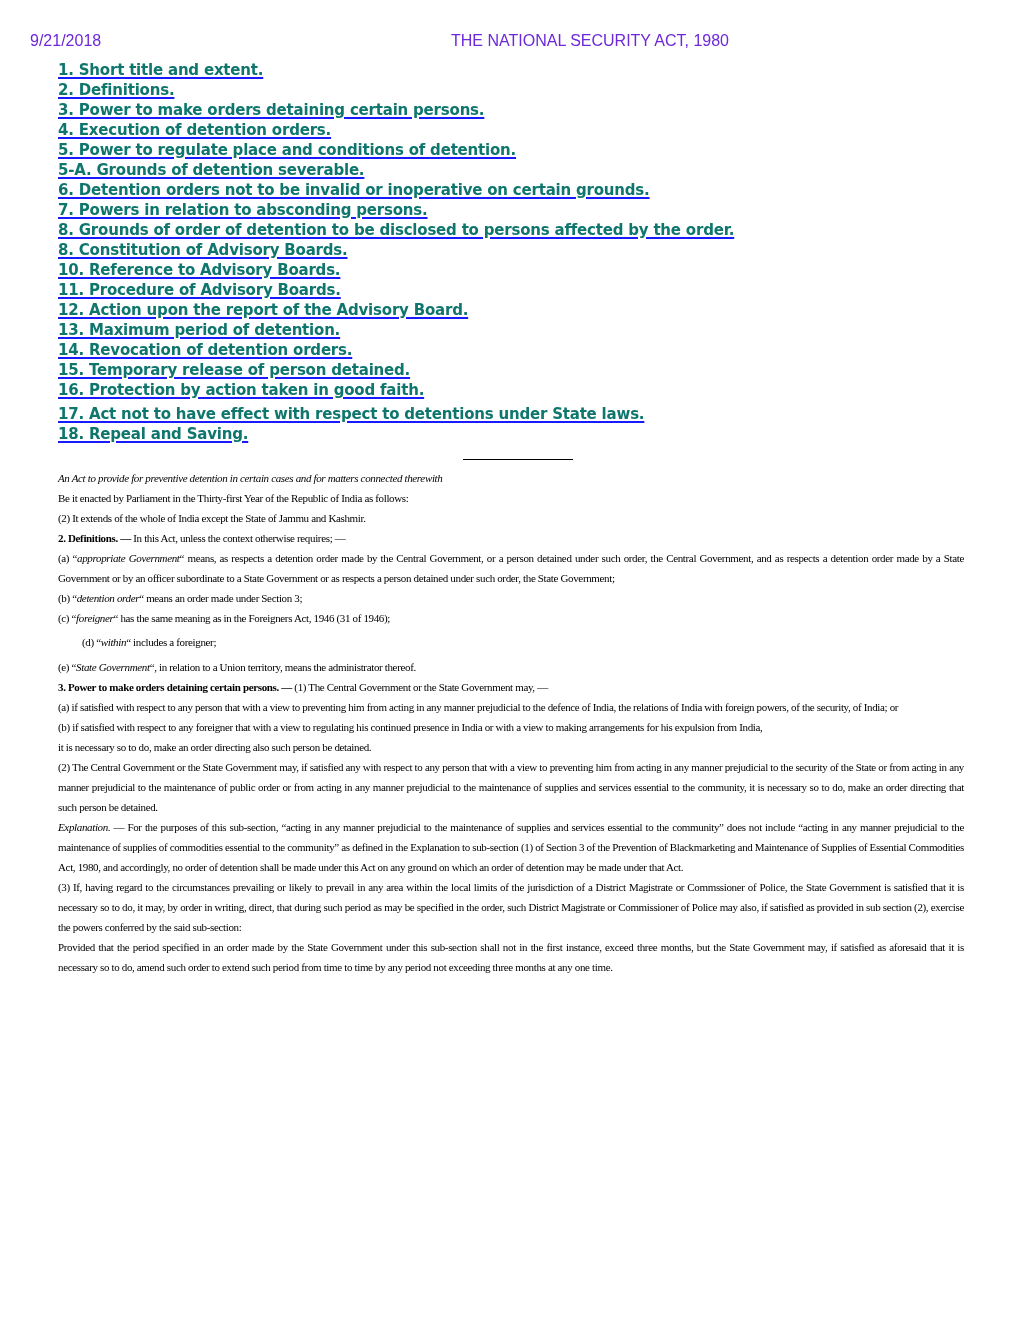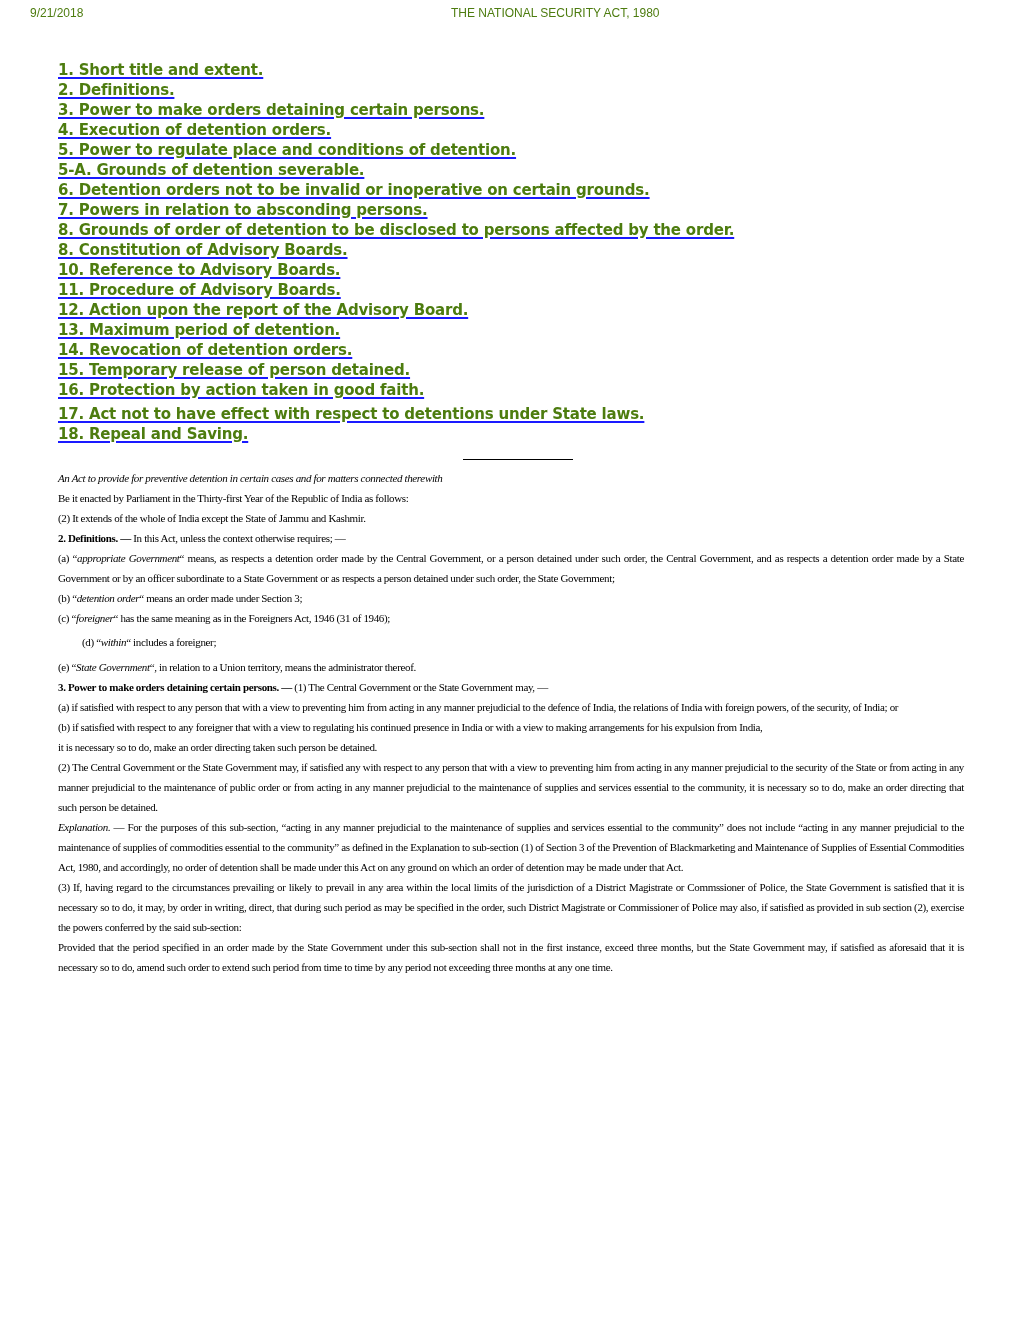--- a/index.html
+++ b/index.html
@@ -1,23 +1,23 @@
 <!DOCTYPE html>
 <html><head>
 <meta charset="utf-8">
 <style>
   html, body { margin: 0; padding: 0; background: #ffffff; }
   body { width: 1020px; height: 1320px; position: relative; overflow: hidden; font-family: "DejaVu Sans", sans-serif; color: #000; }
-  .hdr { position: absolute; top: 6px; font-family: "Liberation Sans", sans-serif; font-size: 12px; color: #4d7c0f; }
+  .hdr { position: absolute; top: 32px; font-family: "Liberation Sans", sans-serif; font-size: 16px; color: #6d28d9; }
   .hdr-date { left: 30px; }
   .hdr-title { left: 451px; }
   .toc { position: absolute; left: 58px; top: 60px; margin: 0; padding: 0; list-style: none; }
   .toc li { height: 20px; line-height: 20px; }
   .toc li.gap { margin-top: 4px; }
-  .toc a { font-family: "DejaVu Sans", sans-serif; font-weight: bold; font-size: 15px; color: #4d7c0f; text-decoration: underline; text-decoration-color: #1a1aff; text-decoration-thickness: 2px; text-underline-offset: 2px; letter-spacing: -0.2px; }
+  .toc a { font-family: "DejaVu Sans", sans-serif; font-weight: bold; font-size: 15px; color: #0f766e; text-decoration: underline; text-decoration-color: #1a1aff; text-decoration-thickness: 2px; text-underline-offset: 2px; letter-spacing: -0.2px; }
   .rule { position: absolute; left: 463px; top: 459px; width: 110px; height: 1px; background: #000; }
   .body { position: absolute; left: 58px; top: 468px; width: 906px; font-family: Liberation Serif, serif; font-size: 11px; line-height: 20px; text-align: justify; letter-spacing: -0.35px; }
   .body p { margin: 0; }
   .body .indent { padding-left: 24px; }
   .body .gapd { margin-top: 4px; }
   .body .gape { margin-top: 5px; }
   .it { font-style: italic; }
   .b { font-weight: bold; }
 </style>
 </head>
@@ -59,18 +59,18 @@
   <p><span class="b">2. Definitions. —</span><span>  In this Act, unless the context otherwise requires; —</span></p>
   <p><span>(a) “</span><span class="it">appropriate Government</span><span>“ means, as respects a detention order made by the Central Government, or a person detained under such order, the Central Government, and as respects a detention order made by a State Government or by an officer subordinate to a State Government or as respects a person detained under such order, the State Government;</span></p>
   <p><span>(b) “</span><span class="it">detention order</span><span>“ means an order made under Section 3;</span></p>
   <p><span>(c) “</span><span class="it">foreigner</span><span>“ has the same meaning as in the Foreigners Act, 1946 (31 of 1946);</span></p>
   <p class="indent gapd"><span>(d) “</span><span class="it">within</span><span>“ includes a foreigner;</span></p>
   <p class="gape"><span>(e) “</span><span class="it">State Government</span><span>“, in relation to a Union territory, means the administrator thereof.</span></p>
 
   <p><span class="b">3. Power to make orders detaining certain persons. —</span><span>  (1) The Central Government or the State Government may, —</span></p>
   <p>(a) if satisfied with respect to any person that with a view to preventing him from acting in any manner prejudicial to the defence of India, the relations of India with foreign powers, of the security, of India; or</p>
   <p>(b) if satisfied with respect to any foreigner that with a view to regulating his continued presence in India or with a view to making arrangements for his expulsion from India,</p>
-  <p>it is necessary so to do, make an order directing taken such person be detained.</p>
+  <p>it is necessary so to do, make an order directing also such person be detained.</p>
   <p>(2) The Central Government or the State Government may, if satisfied any with respect to any person that with a view to preventing him from acting in any manner prejudicial to the security of the State or from acting in any manner prejudicial to the maintenance of public order or from acting in any manner prejudicial to the maintenance of supplies and services essential to the community, it is necessary so to do, make an order directing that such person be detained.</p>
   <p><span class="it">Explanation.</span><span> — For the purposes of this sub-section, “acting in any manner prejudicial to the maintenance of supplies and services essential to the community” does not include “acting in any manner prejudicial to the maintenance of supplies of commodities essential to the community” as defined in the Explanation to sub-section (1) of Section 3 of the Prevention of Blackmarketing and Maintenance of Supplies of Essential Commodities Act, 1980, and accordingly, no order of detention shall be made under this Act on any ground on which an order of detention may be made under that Act.</span></p>
   <p>(3) If, having regard to the circumstances prevailing or likely to prevail in any area within the local limits of the jurisdiction of a District Magistrate or Commssioner of Police, the State Government is satisfied that it is necessary so to do, it may, by order in writing, direct, that during such period as may be specified in the order, such District Magistrate or Commissioner of Police may also, if satisfied as provided in sub section (2), exercise the powers conferred by the said sub-section:</p>
   <p>Provided that the period specified in an order made by the State Government under this sub-section shall not in the first instance, exceed three months, but the State Government may, if satisfied as aforesaid that it is necessary so to do, amend such order to extend such period from time to time by any period not exceeding three months at any one time.</p>
 </div>
 
 </body></html>

